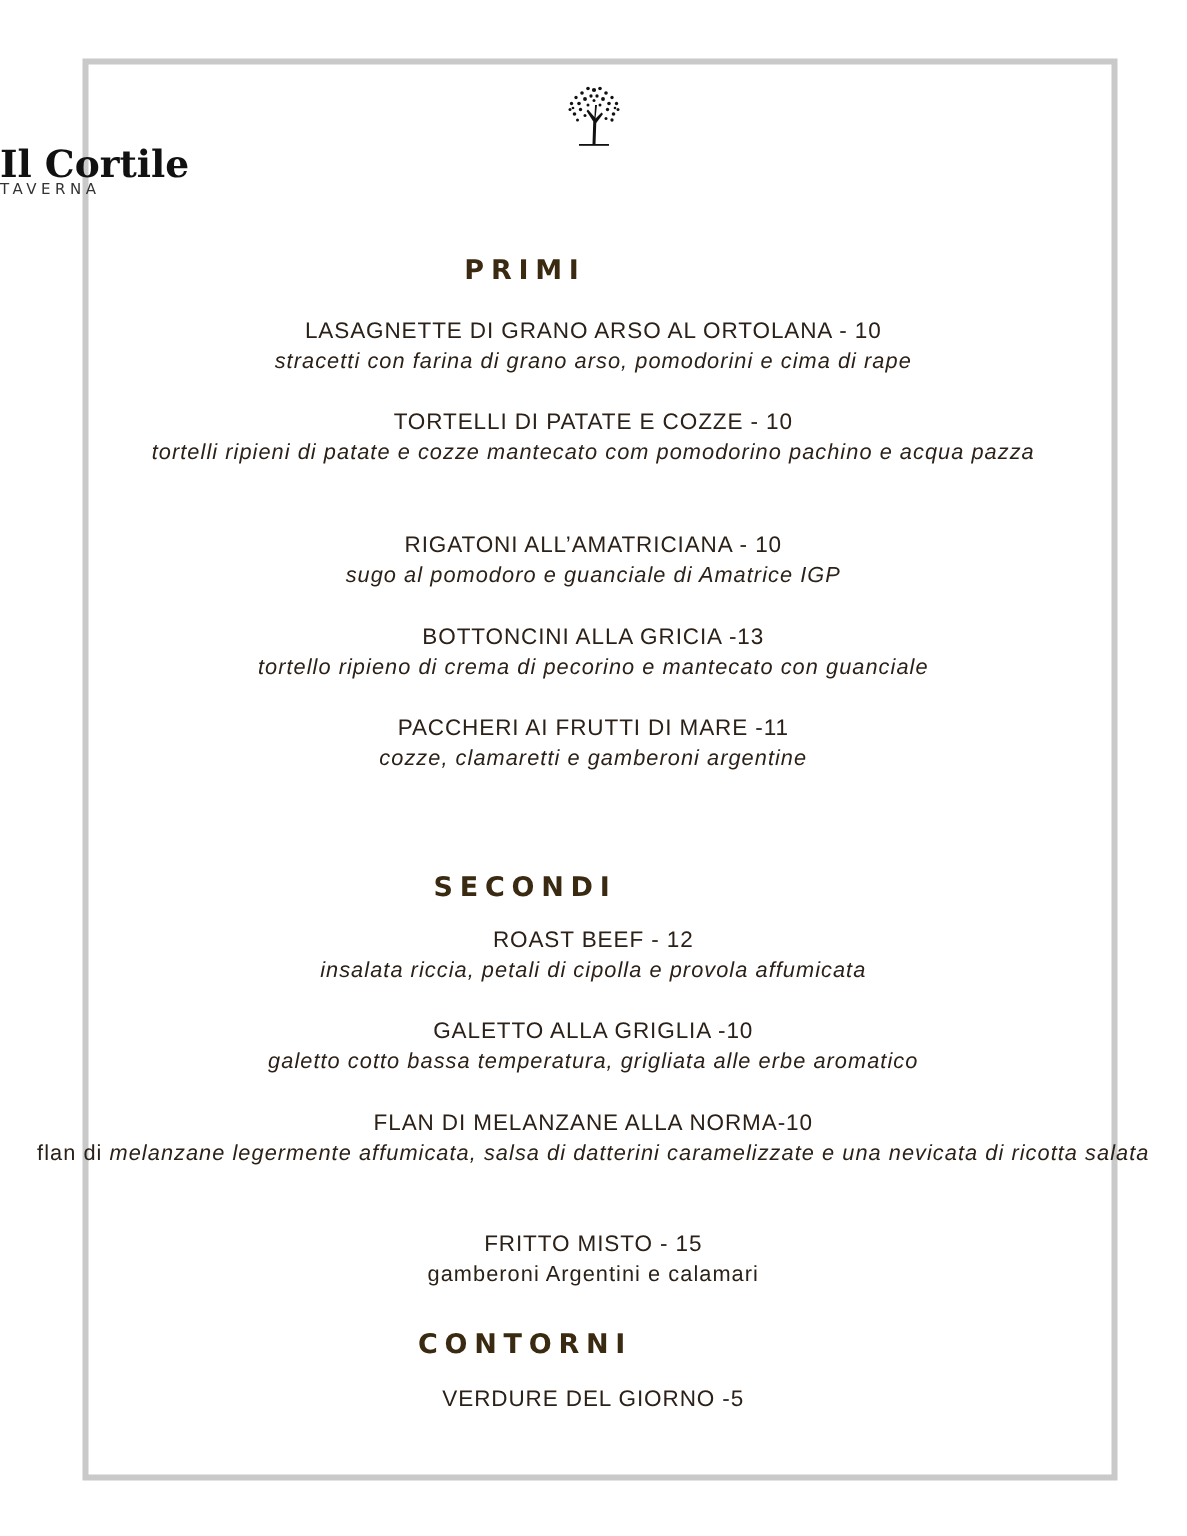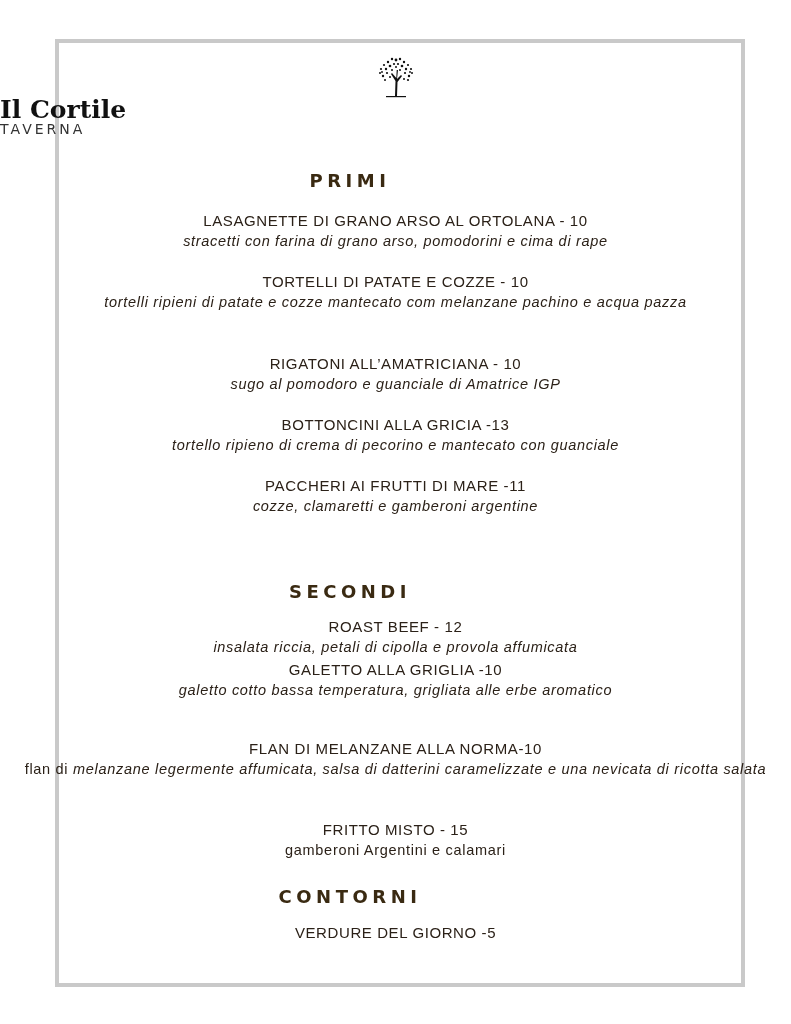--- a/index.html
+++ b/index.html
@@ -1,21 +1,21 @@
 <!DOCTYPE html>
 <html><head>
 <meta charset="utf-8">
 <style>
   html, body { margin: 0; padding: 0; background: #ffffff; }
   body { width: 791px; height: 1024px; position: relative; overflow: hidden; font-family: "DejaVu Sans", sans-serif; color: #2b2118; }
   .frame { position: absolute; left: 55px; top: 39px; width: 682px; height: 940px; border: 4px solid #c9c9c9; box-sizing: content-box; }
   .logo { position: absolute; left: 0; top: 52px; width: 791px; text-align: left; }
   .tree { display: block; margin: 0 auto; width: 56px; height: 46px; }
   .brand { font-family: "DejaVu Serif", serif; font-weight: bold; font-size: 25px; color: #111; letter-spacing: 0px; line-height: 28px; margin-top: -2px; }
-  .tagline { font-family: "DejaVu Sans", sans-serif; font-size: 14px; letter-spacing: 3px; color: #333; margin-top: -3px; }
+  .tagline { font-family: "DejaVu Sans", sans-serif; font-size: 10px; letter-spacing: 3px; color: #333; margin-top: -3px; }
   .section-title { position: absolute; left: 0; width: 700px; text-align: center; font-family: "DejaVu Sans", sans-serif; font-weight: bold; font-size: 18px; letter-spacing: 4.5px; color: #3a2a12; }
   .item { position: absolute; left: 0; width: 791px; text-align: center; }
   .item-name { font-family: "Liberation Sans", sans-serif; font-size: 15px; letter-spacing: 0.6px; color: #2b2118; line-height: 20px; }
   .item-desc { font-family: "Liberation Sans", sans-serif; font-style: italic; font-size: 14.5px; letter-spacing: 0.7px; color: #2b2118; line-height: 20px; padding: 0 101px; }
   .item-desc .plain { font-style: normal; }
   .item-desc.plain-all { font-style: normal; }
 </style>
 </head>
 <body>
 
@@ -63,42 +63,42 @@
 </div>
 
 <div class="section-title" style="top:170px">PRIMI</div>
 
 <div class="item" style="top:211px">
   <div class="item-name">LASAGNETTE DI GRANO ARSO AL ORTOLANA - 10</div>
   <div class="item-desc">stracetti con farina di grano arso, pomodorini e cima di rape</div>
 </div>
 <div class="item" style="top:272px">
   <div class="item-name">TORTELLI DI PATATE E COZZE - 10</div>
-  <div class="item-desc">tortelli ripieni di patate e cozze mantecato com melanzane pachino e acqua pazza</div>
+  <div class="item-desc">tortelli ripieni di patate e cozze mantecato com pomodorino pachino e acqua pazza</div>
 </div>
 <div class="item" style="top:354px">
   <div class="item-name">RIGATONI ALL’AMATRICIANA - 10</div>
   <div class="item-desc">sugo al pomodoro e guanciale di Amatrice IGP</div>
 </div>
 <div class="item" style="top:415px">
   <div class="item-name">BOTTONCINI ALLA GRICIA -13</div>
   <div class="item-desc">tortello ripieno di crema di pecorino e mantecato con guanciale</div>
 </div>
 <div class="item" style="top:476px">
   <div class="item-name">PACCHERI AI FRUTTI DI MARE -11</div>
   <div class="item-desc">cozze, clamaretti e gamberoni argentine</div>
 </div>
 
 <div class="section-title" style="top:581px">SECONDI</div>
 
 <div class="item" style="top:617px">
   <div class="item-name">ROAST BEEF - 12</div>
   <div class="item-desc">insalata riccia, petali di cipolla e provola affumicata</div>
 </div>
-<div class="item" style="top:660px">
+<div class="item" style="top:678px">
   <div class="item-name">GALETTO ALLA GRIGLIA -10</div>
   <div class="item-desc">galetto cotto bassa temperatura, grigliata alle erbe aromatico</div>
 </div>
 <div class="item" style="top:739px">
   <div class="item-name">FLAN DI MELANZANE ALLA NORMA-10</div>
   <div class="item-desc" style="padding:0 24px"><span class="plain">flan di </span><span>melanzane legermente affumicata, salsa di datterini caramelizzate e una nevicata di ricotta salata</span></div>
 </div>
 <div class="item" style="top:820px">
   <div class="item-name">FRITTO MISTO - 15</div>
   <div class="item-desc plain-all">gamberoni Argentini e calamari</div>

